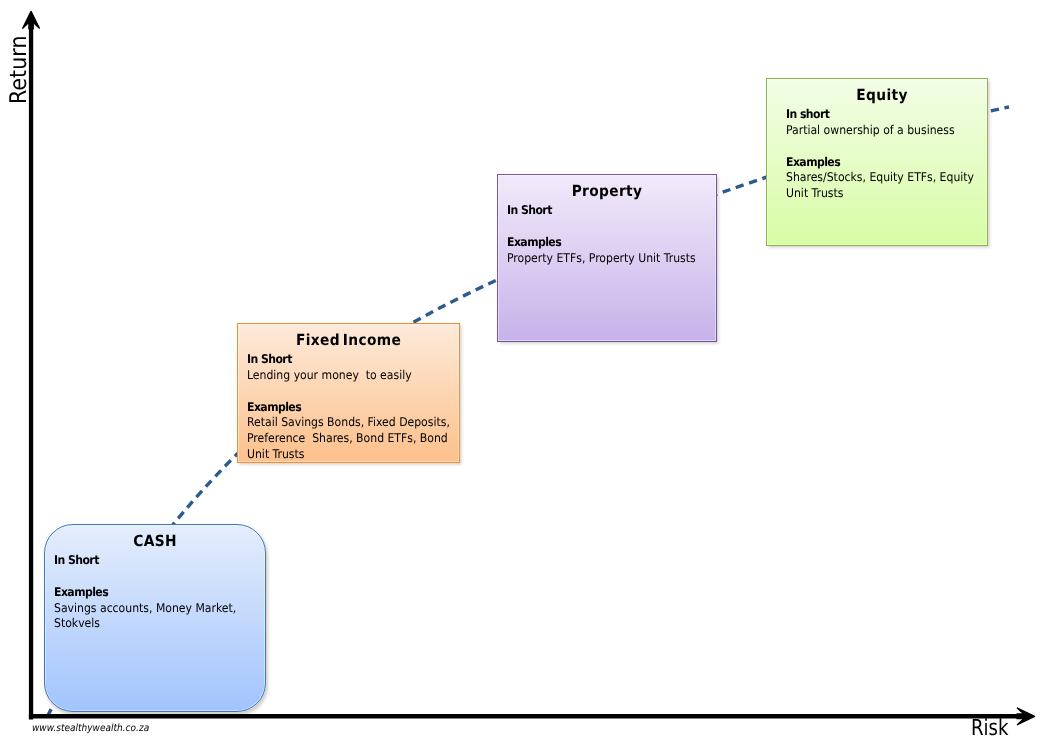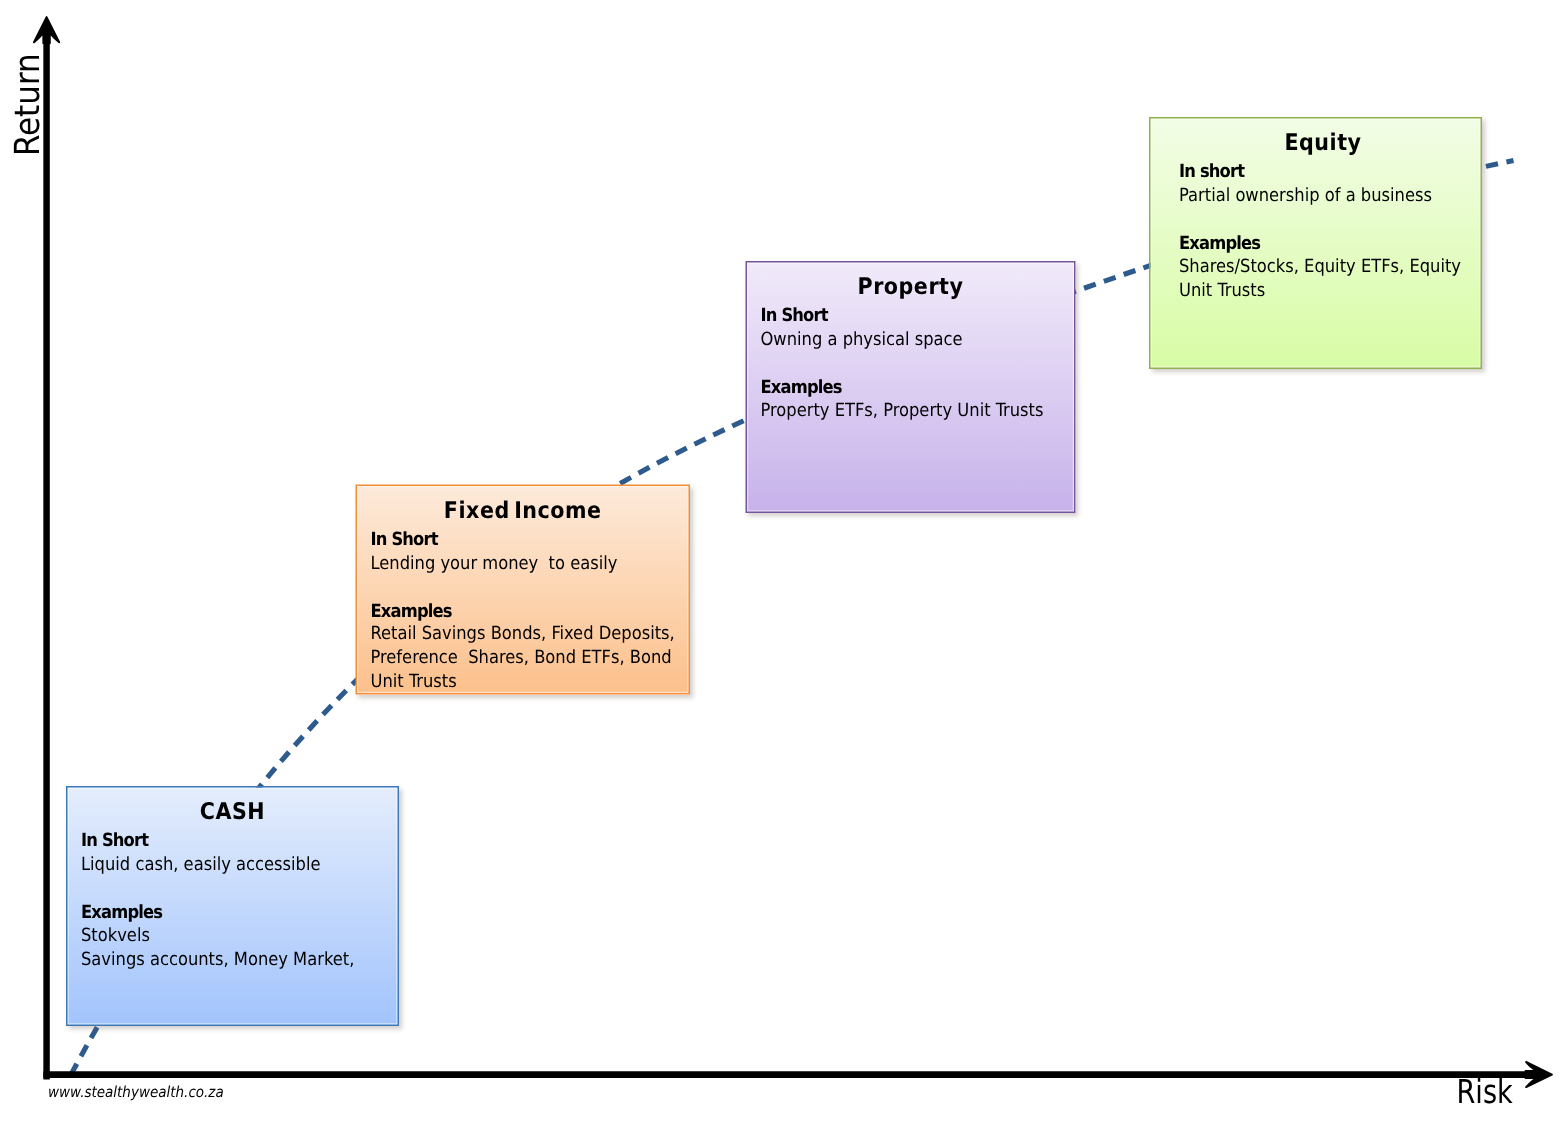--- a/index.html
+++ b/index.html
@@ -48,32 +48,29 @@
 </style>
 </head>
 <body>
 
 <div id="stage">
 
   <svg class="layer" id="trend-layer" viewBox="0 0 1043 749">
     <path d="M 47.2,716.6 C 135.4,551.9 223.7,459.2 300,398.2 C 400.7,317.8 511.3,271.5 600,236.9 C 603.8,235 865.7,135.6 1009,107" fill="none" stroke="#2E5B8E" stroke-width="3.4" stroke-linecap="butt" stroke-dasharray="8.3 5.7"></path>
   </svg>
 
-  <div class="box" id="box-cash" style="left: 44px; top: 524px; width: 222px; height: 160px; border-color: rgb(61, 120, 184); background: linear-gradient(rgb(228, 237, 252) 0%, rgb(162, 196, 253) 100%);">
+  <div class="box" id="box-cash" style="left: 44px; top: 524px; width: 222px; height: 188px; border-color: rgb(61, 120, 184); background: linear-gradient(rgb(228, 237, 252) 0%, rgb(162, 196, 253) 100%); border-radius: 29px;">
     <div class="title">CASH</div>
     <div class="body">
       <div class="lbl">In Short</div>
-      <div class="lines">
-          <div>Liquid cash, easily accessible</div>
-        </div>
       <div class="gap"></div>
       <div class="lbl">Examples</div>
       <div class="lines">
+          <div>Savings accounts, Money Market,</div>
           <div>Stokvels</div>
-          <div>Savings accounts, Money Market,</div>
         </div>
     </div>
   </div>
 
   <div class="box" id="box-fixed-income" style="left: 237px; top: 323px; width: 223px; height: 140px; border-color: rgb(242, 141, 51); background: linear-gradient(rgb(253, 234, 218) 0%, rgb(252, 192, 139) 100%);">
     <div class="title">Fixed Income</div>
     <div class="body">
       <div class="lbl">In Short</div>
       <div class="lines">
           <div>Lending your money  to easily</div>
@@ -85,23 +82,20 @@
           <div>Preference  Shares, Bond ETFs, Bond</div>
           <div>Unit Trusts</div>
         </div>
     </div>
   </div>
 
   <div class="box" id="box-property" style="left: 497px; top: 174px; width: 220px; height: 168px; border-color: rgb(116, 86, 157); background: linear-gradient(rgb(241, 234, 250) 0%, rgb(199, 178, 234) 100%);">
     <div class="title">Property</div>
     <div class="body">
       <div class="lbl">In Short</div>
-      <div class="lines">
-          <div>Owning a physical space</div>
-        </div>
       <div class="gap"></div>
       <div class="lbl">Examples</div>
       <div class="lines">
           <div>Property ETFs, Property Unit Trusts</div>
         </div>
     </div>
   </div>
 
   <div class="box" id="box-equity" style="left: 766px; top: 78px; width: 222px; height: 168px; border-color: rgb(144, 178, 76); background: linear-gradient(rgb(242, 253, 230) 0%, rgb(216, 252, 165) 100%);">
     <div class="title">Equity</div>

